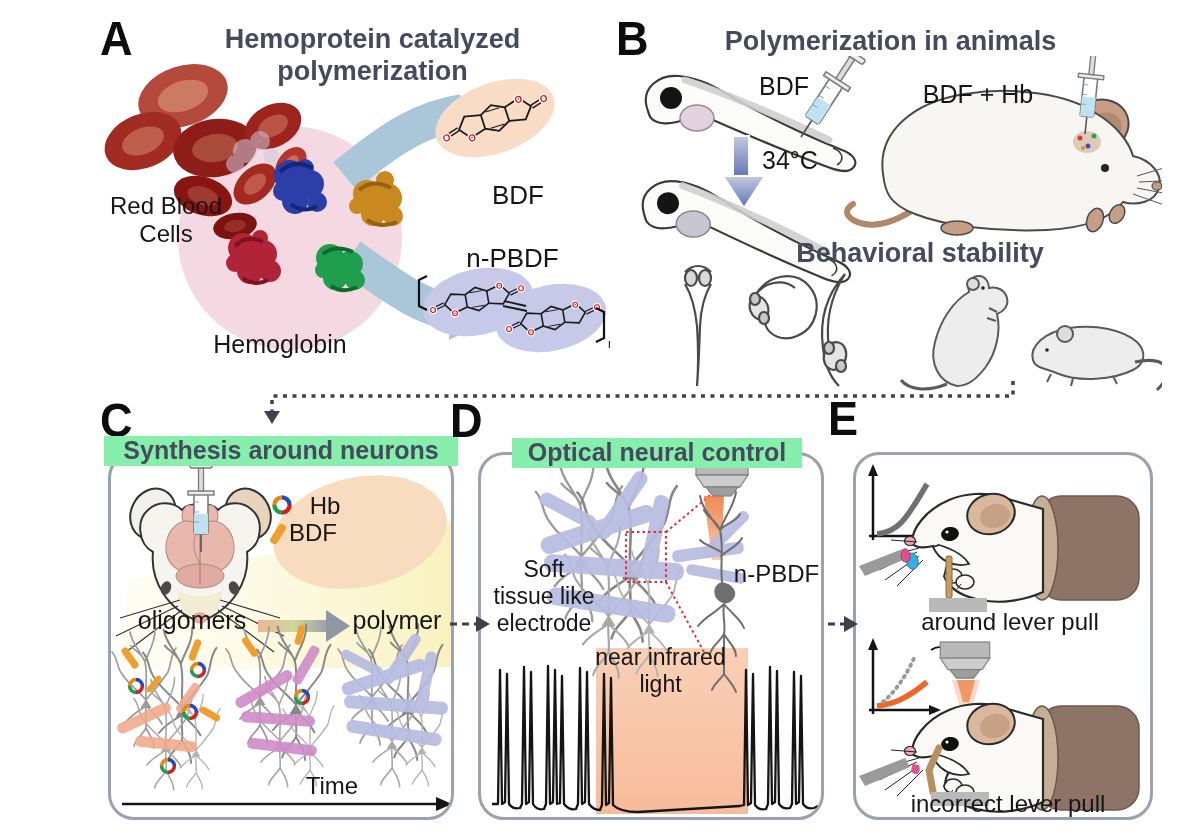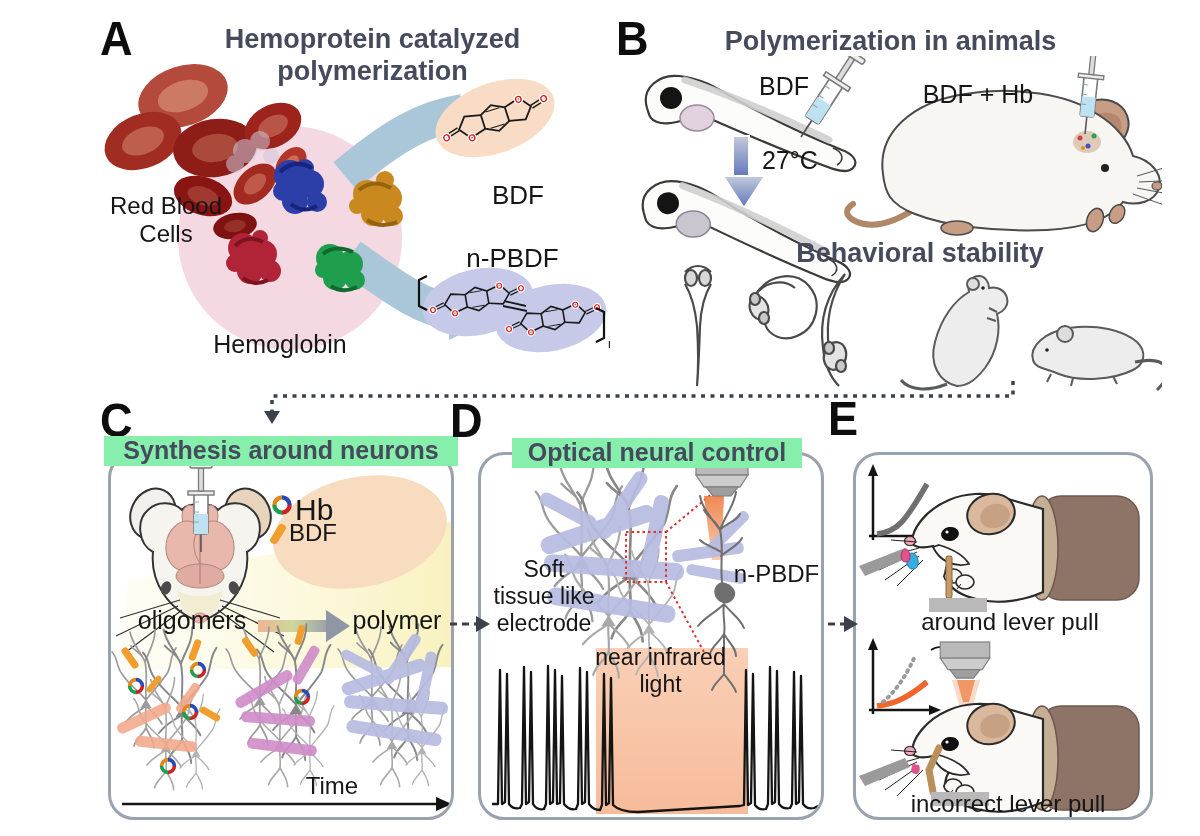--- a/index.html
+++ b/index.html
@@ -296,21 +296,21 @@
         <path d="M518,304 C546,298 560,306 540,302 M518,306 C548,300 566,310 540,330" fill="none" stroke-width="0"></path>
         <path d="M518,306 C546,300 562,312 540,334" fill="none" stroke-width="3"></path>
         <circle cx="448" cy="278" r="8" fill="#dddddd"></circle>
         <circle cx="430" cy="294" r="1.8" fill="#222" stroke="none"></circle>
         <path d="M434,318 l-4,8 M456,322 l-2,8 M496,320 l4,8" fill="none" stroke-width="2"></path>
       </g>
     </g>
   </svg>
 
   <div class="abs lbl" style="left:748px;top:72px;width:72px;font-size:25px">BDF</div>
-  <div class="abs lbl" style="left:746px;top:146px;width:88px;font-size:25px">27°C</div>
+  <div class="abs lbl" style="left:746px;top:146px;width:88px;font-size:25px">34°C</div>
   <div class="abs lbl" style="left:893px;top:80px;width:170px;font-size:25px">BDF + Hb</div>
   <div class="abs ptitle" style="left:700px;top:238px;width:440px;font-size:27px">Behavioral stability</div>
 
   <svg class="over" style="left:0;top:0" width="1200" height="836" viewBox="0 0 1200 836">
     <path d="M1013,381 L1013,396 L272,396 L272,412" stroke="#3c414d" stroke-width="3.5" stroke-dasharray="4 5.5" fill="none"></path>
     <polygon points="264,411 280,411 272,424" fill="#3c414d"></polygon>
     <path d="M450,624 L477,624" stroke="#3c414d" stroke-width="3" stroke-dasharray="7 5" fill="none"></path>
     <polygon points="476,616 490,624 476,632" fill="#3c414d"></polygon>
     <path d="M828,624 L845,624" stroke="#3c414d" stroke-width="3" stroke-dasharray="7 5" fill="none"></path>
     <polygon points="844,616 858,624 844,632" fill="#3c414d"></polygon>
@@ -428,21 +428,21 @@
       <use href="#lavset"></use>
     </g>
 
     <g>
       <line x1="14" y1="352" x2="330" y2="352" stroke="#141414" stroke-width="2.5"></line>
       <polygon points="328,345 344,352 328,359" fill="#141414"></polygon>
     </g>
   </svg>
 
   <div class="abs ptitle onbox" style="left:104px;top:436px;width:342px;font-size:25px">Synthesis around neurons</div>
-  <div class="abs lbl" style="left:295px;top:492px;width:60px;font-size:30px;text-align:left">Hb</div>
+  <div class="abs lbl" style="left:295px;top:492px;width:60px;font-size:24px;text-align:center">Hb</div>
   <div class="abs lbl" style="left:289px;top:519px;width:72px;font-size:24px;text-align:left">BDF</div>
   <div class="abs lbl" style="left:118px;top:606px;width:148px;font-size:25px">oligomers</div>
   <div class="abs lbl" style="left:342px;top:606px;width:110px;font-size:25px">polymer</div>
   <div class="abs lbl" style="left:292px;top:772px;width:80px;font-size:24px">Time</div>
 
   <div class="abs letter" style="left:450px;top:396px">D</div>
   <div class="abs box" style="left:478px;top:452px;width:346px;height:368px"></div>
 
   <svg class="art" style="left:478px;top:452px" width="346" height="368" viewBox="0 0 346 368">
     <defs>

